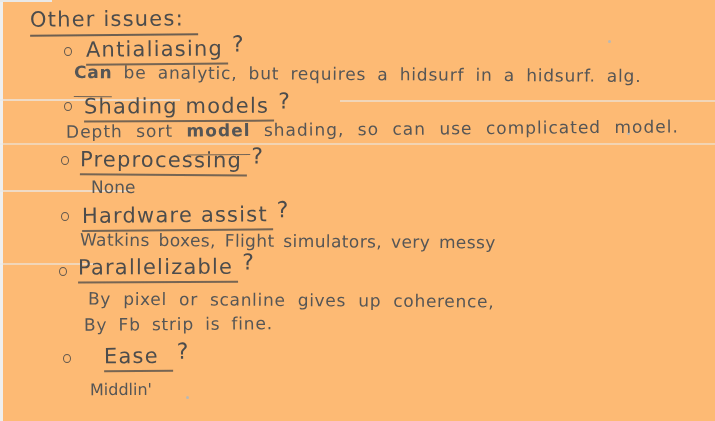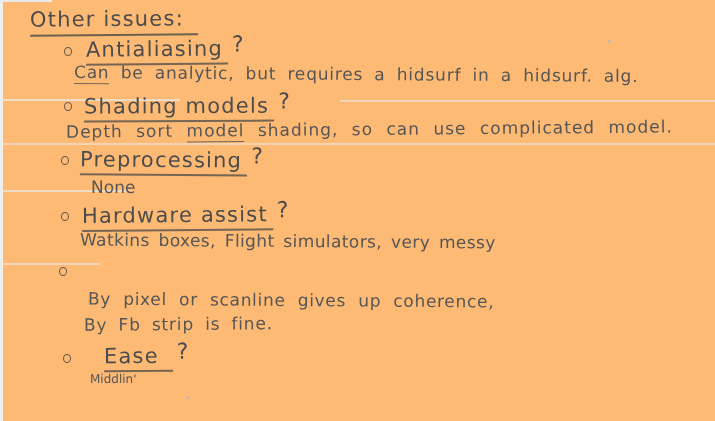--- a/index.html
+++ b/index.html
@@ -69,21 +69,22 @@
     font-size: 22px;
   }
   .line {
     position: absolute;
     font-size: 17px;
     white-space: nowrap;
     color: #565656;
   }
   .useg {
     border-bottom: 1.8px solid rgba(80,80,80,.8);
-    padding-bottom: 1px;
+    padding-bottom: 14px;
+    font-weight: bold;
   }
   .r1 { transform: rotate(-0.5deg); }
   .r2 { transform: rotate(0.4deg); }
   .r3 { transform: rotate(-0.3deg); }
 </style>
 </head>
 <body>
 
 <div class="paper">
 
@@ -126,28 +127,31 @@
 
   <span class="bullet" style="left:61px; top:212px;"></span>
   <div class="header r1" style="left:82px; top:202px;">
     <span class="hw">Hardware assist</span><span class="q">?</span>
   </div>
   <div class="line r2" style="left:80px; top:231px; letter-spacing:.4px; word-spacing:3px;">
     <span>Watkins boxes, Flight simulators, very messy</span>
   </div>
 
   <span class="bullet" style="left:59px; top:267px;"></span>
+  <div class="header r3" style="left:78px; top:254px;">
+    <span class="hw">Parallelizable</span><span class="q">?</span>
+  </div>
   <div class="line r2" style="left:88px; top:290px; letter-spacing:.7px; word-spacing:6px;">
     <span>By pixel or scanline gives up coherence,</span>
   </div>
   <div class="line r1" style="left:84px; top:314px; letter-spacing:.8px; word-spacing:5px;">
     <span>By Fb strip is fine.</span>
   </div>
 
   <span class="bullet" style="left:63px; top:354px;"></span>
   <div class="header r1" style="left:84px; top:343px;">
     <span class="hw" style="padding-right:14px;margin-left:20px;">Ease</span><span class="q">?</span>
   </div>
-  <div class="line r3" style="left:90px; top:372px; font-size:12px;">
+  <div class="line r3" style="left:90px; top:380px; font-size:16px;">
     <span>Middlin'</span>
   </div>
 
 </div>
 
 </body></html>

